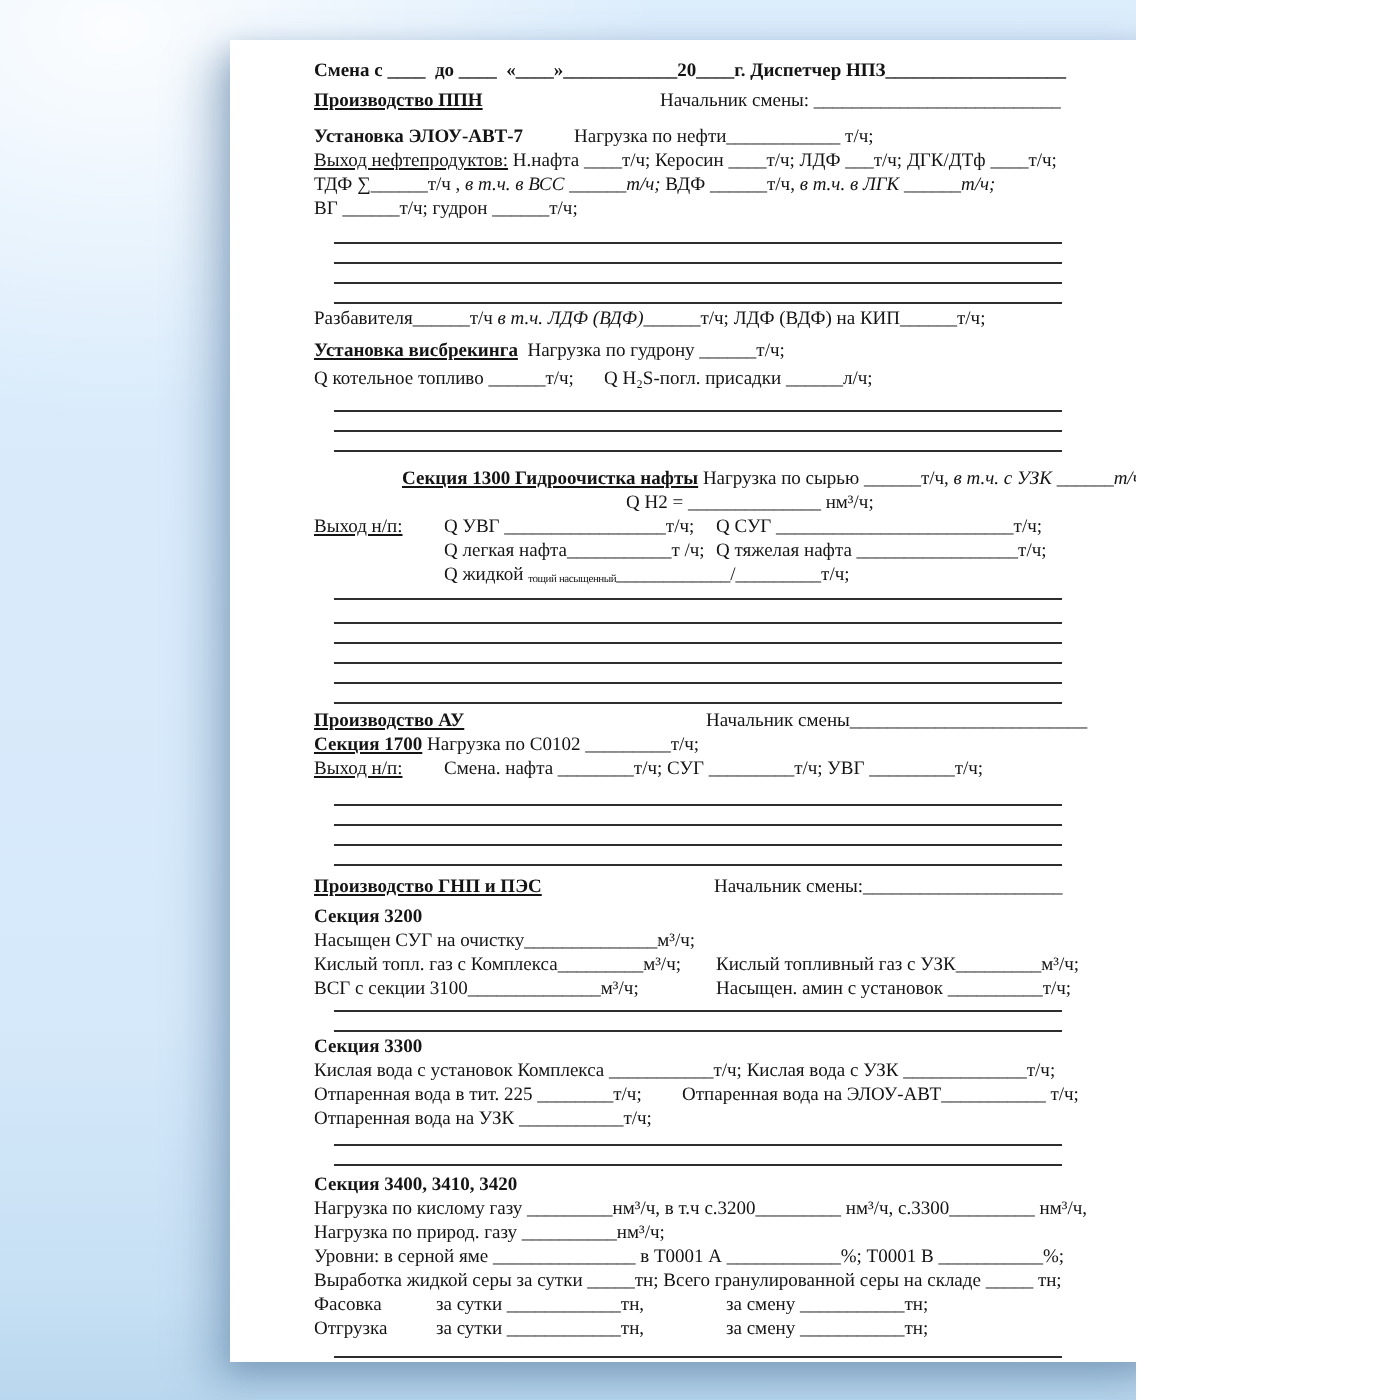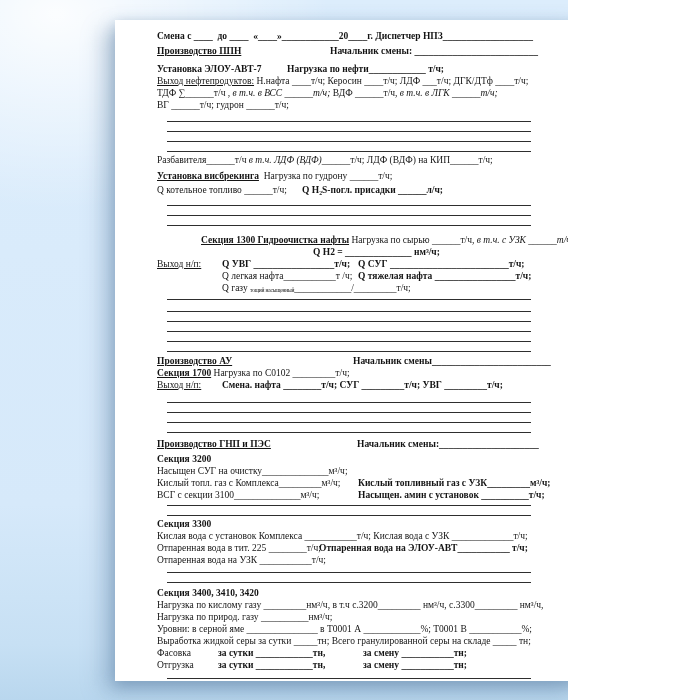--- a/index.html
+++ b/index.html
@@ -15,21 +15,21 @@
     background:#ffffff;
     box-shadow:0 5px 14px rgba(100,135,170,.55), -12px 10px 20px rgba(100,135,170,.38);
     box-sizing:border-box;
     padding:10px 52px 0 42px;
     color:#141414;
     font-size:9.5px;
     overflow:hidden;
   }
   .line{position:relative;height:12px;line-height:12px;white-space:nowrap;}
   .seg{white-space:pre;}
-  .abs{position:absolute;top:0;font-weight:bold;}
+  .abs{position:absolute;top:0;}
   .b{font-weight:bold;}
   .i{font-style:italic;}
   .u{text-decoration:underline;}
   .sm{font-size:5.5px;vertical-align:-1px;letter-spacing:-0.2px;}
   .rule{height:9px;margin-left:10px;border-bottom:1px solid #2e2e2e;}
 </style>
 </head>
 <body>
 
 <div class="viewport">
@@ -50,21 +50,21 @@
         <div class="line" style="margin-top: 2px;"><span class="seg">Q котельное топливо ______т/ч;</span><span class="seg abs" style="left: 145px;">Q H₂S-погл. присадки ______л/ч;</span></div>
         <div class="rule"></div>
         <div class="rule"></div>
         <div class="rule"></div>
         <div class="line" style="margin-top: 8px; margin-left: 44px;"><span class="seg b u">Секция 1300 Гидроочистка нафты</span><span class="seg"> Нагрузка по сырью ______т/ч, </span><span class="seg i">в т.ч. с УЗК </span><span class="seg">______</span><span class="seg i">т/ч;</span></div>
         <div class="line">
           <span class="seg abs" style="left: 156px;">Q H2 = ______________ нм³/ч;</span>
         </div>
         <div class="line"><span class="seg u">Выход н/п:</span><span class="seg abs" style="left: 65px;">Q УВГ _________________т/ч;</span><span class="seg abs" style="left: 201px;">Q СУГ _________________________т/ч;</span></div>
         <div class="line" style="padding-left: 65px;"><span class="seg">Q легкая нафта___________т /ч;</span><span class="seg abs" style="left: 201px;">Q тяжелая нафта _________________т/ч;</span></div>
-        <div class="line" style="padding-left: 65px;"><span class="seg">Q газу </span><span class="seg sm">тощий насыщенный</span><span class="seg">____________/_________т/ч;</span></div>
+        <div class="line" style="padding-left: 65px;"><span class="seg">Q жидкой </span><span class="seg sm">тощий насыщенный</span><span class="seg">____________/_________т/ч;</span></div>
         <div class="rule" style="height: 5px;"></div>
         <div class="rule" style="margin-top: 2px;"></div>
         <div class="rule"></div>
         <div class="rule"></div>
         <div class="rule"></div>
         <div class="rule"></div>
         <div class="line" style="margin-top: 3px;"><span class="seg b u">Производство АУ</span><span class="seg abs" style="left: 196px;">Начальник смены_________________________</span></div>
         <div class="line"><span class="seg b u">Секция 1700</span><span class="seg"> Нагрузка по С0102 _________т/ч;</span></div>
         <div class="line"><span class="seg u">Выход н/п:</span><span class="seg abs" style="left: 65px;">Смена. нафта ________т/ч; СУГ _________т/ч; УВГ _________т/ч;</span></div>
         <div class="rule" style="margin-top: 2px;"></div>
@@ -73,21 +73,21 @@
         <div class="rule"></div>
         <div class="line" style="margin-top: 5px;"><span class="seg b u">Производство ГНП и ПЭС</span><span class="seg abs" style="left: 200px;">Начальник смены:_____________________</span></div>
         <div class="line" style="margin-top: 3px;"><span class="seg b">Секция 3200</span></div>
         <div class="line"><span class="seg">Насыщен СУГ на очистку______________м³/ч;</span></div>
         <div class="line"><span class="seg">Кислый топл. газ с Комплекса_________м³/ч;</span><span class="seg abs" style="left: 201px;">Кислый топливный газ с УЗК_________м³/ч;</span></div>
         <div class="line"><span class="seg">ВСГ с секции 3100______________м³/ч;</span><span class="seg abs" style="left: 201px;">Насыщен. амин с установок __________т/ч;</span></div>
         <div class="rule" style="height: 4px;"></div>
         <div class="rule"></div>
         <div class="line" style="margin-top: 2px;"><span class="seg b">Секция 3300</span></div>
         <div class="line"><span class="seg">Кислая вода с установок Комплекса ___________т/ч; Кислая вода с УЗК _____________т/ч;</span></div>
-        <div class="line"><span class="seg">Отпаренная вода в тит. 225 ________т/ч;</span><span class="seg abs" style="left: 162px;">Отпаренная вода на ЭЛОУ-АВТ___________ т/ч;</span></div>
+        <div class="line"><span class="seg">Отпаренная вода в тит. 225 ________т/ч;</span><span class="seg abs" style="left: 184px;">Отпаренная вода на ЭЛОУ-АВТ___________ т/ч;</span></div>
         <div class="line"><span class="seg">Отпаренная вода на УЗК ___________т/ч;</span></div>
         <div class="rule" style="height: 6px;"></div>
         <div class="rule"></div>
         <div class="line" style="margin-top: 4px;"><span class="seg b">Секция 3400, 3410, 3420</span></div>
         <div class="line"><span class="seg">Нагрузка по кислому газу _________нм³/ч, в т.ч с.3200_________ нм³/ч, с.3300_________ нм³/ч,</span></div>
         <div class="line"><span class="seg">Нагрузка по природ. газу __________нм³/ч;</span></div>
         <div class="line"><span class="seg">Уровни: в серной яме _______________ в Т0001 А ____________%; Т0001 В ___________%;</span></div>
         <div class="line"><span class="seg">Выработка жидкой серы за сутки _____тн; Всего гранулированной серы на складе _____ тн;</span></div>
         <div class="line"><span class="seg">Фасовка</span><span class="seg abs" style="left: 61px;">за сутки ____________тн,</span><span class="seg abs" style="left: 206px;">за смену ___________тн;</span></div>
         <div class="line"><span class="seg">Отгрузка</span><span class="seg abs" style="left: 61px;">за сутки ____________тн,</span><span class="seg abs" style="left: 206px;">за смену ___________тн;</span></div>

